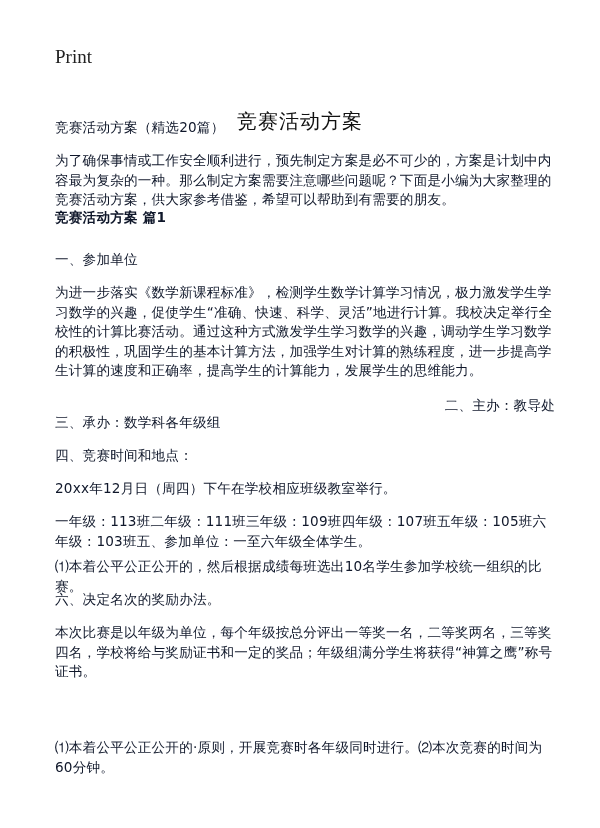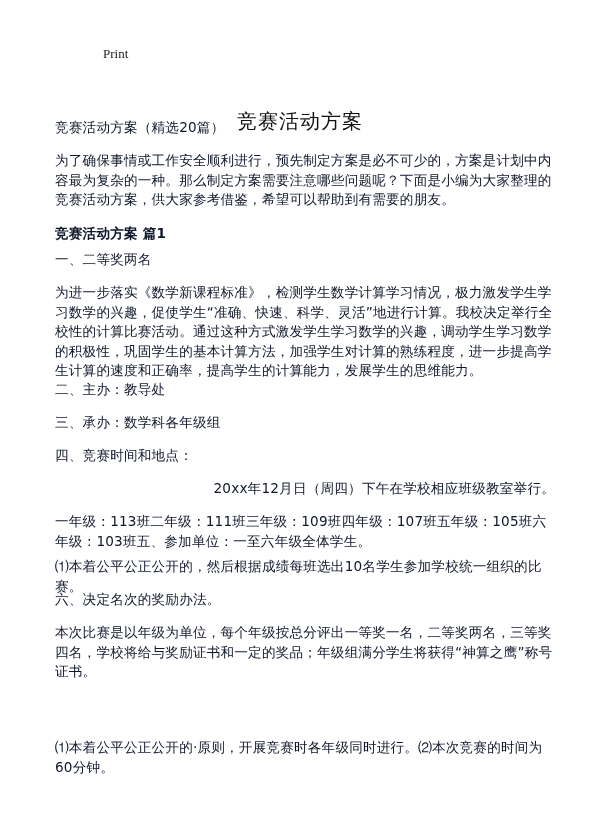--- a/index.html
+++ b/index.html
@@ -1,49 +1,49 @@
 <!DOCTYPE html>
 <html><head>
 <meta charset="utf-8">
 <style>
   html, body { margin: 0; padding: 0; background: #ffffff; }
   body { width: 600px; height: 828px; overflow: hidden; position: relative;
          font-family: "DejaVu Sans", sans-serif; color: #111; }
   .page { position: absolute; left: 0; top: 0; width: 600px; height: 828px; }
   .abs { position: absolute; left: 55px; margin: 0; }
-  .print { top: 46px; font-family: "Liberation Serif", serif; font-size: 13px; color: #222; margin-left: 48px; }
+  .print { top: 46px; font-family: "Liberation Serif", serif; font-size: 19px; color: #222; }
   .title { left: 0; width: 600px; text-align: center; top: 80px; font-size: 20px; font-weight: normal; color: #111; letter-spacing: 1px; margin-top: 28px; }
   .para { font-size: 13.6px; line-height: 19.5px; width: 500px; color: #0f172a; letter-spacing: 0.2px; }
   .bold { font-weight: bold; font-size: 13.6px; }
 </style>
 </head>
 <body>
 
 <div class="page">
   <div class="abs print">Print</div>
 
   <h1 class="abs title">竞赛活动方案</h1>
 
   <p class="abs para" style="top:118px;">竞赛活动方案（精选20篇）</p>
 
   <p class="abs para" style="top:151px;">为了确保事情或工作安全顺利进行，预先制定方案是必不可少的，方案是计划中内容最为复杂的一种。那么制定方案需要注意哪些问题呢？下面是小编为大家整理的竞赛活动方案，供大家参考借鉴，希望可以帮助到有需要的朋友。</p>
 
-  <p class="abs para bold" style="top:224px;">竞赛活动方案 篇1</p>
+  <p class="abs para bold" style="top:208px;">竞赛活动方案 篇1</p>
 
-  <p class="abs para" style="top:250px;">一、二等奖两名</p>
+  <p class="abs para" style="top:250px;">一、参加单位</p>
 
   <p class="abs para" style="top:283px;">为进一步落实《数学新课程标准》，检测学生数学计算学习情况，极力激发学生学习数学的兴趣，促使学生“准确、快速、科学、灵活”地进行计算。我校决定举行全校性的计算比赛活动。通过这种方式激发学生学习数学的兴趣，调动学生学习数学的积极性，巩固学生的基本计算方法，加强学生对计算的熟练程度，进一步提高学生计算的速度和正确率，提高学生的计算能力，发展学生的思维能力。</p>
 
-  <p class="abs para" style="top:380px;">二、主办：教导处</p>
+  <p class="abs para" style="top:396px;text-align:right;">二、主办：教导处</p>
 
   <p class="abs para" style="top:413px;">三、承办：数学科各年级组</p>
 
   <p class="abs para" style="top:446px;">四、竞赛时间和地点：</p>
 
-  <p class="abs para" style="top:479px;text-align:right;">20xx年12月日（周四）下午在学校相应班级教室举行。</p>
+  <p class="abs para" style="top:479px;">20xx年12月日（周四）下午在学校相应班级教室举行。</p>
 
   <p class="abs para" style="top:512px;">一年级：113班二年级：111班三年级：109班四年级：107班五年级：105班六年级：103班五、参加单位：一至六年级全体学生。</p>
 
   <p class="abs para" style="top:557px;">⑴本着公平公正公开的，然后根据成绩每班选出10名学生参加学校统一组织的比赛。</p>
 
   <p class="abs para" style="top:590px;">六、决定名次的奖励办法。</p>
 
   <p class="abs para" style="top:623px;">本次比赛是以年级为单位，每个年级按总分评出一等奖一名，二等奖两名，三等奖四名，学校将给与奖励证书和一定的奖品；年级组满分学生将获得“神算之鹰”称号证书。</p>
 
 

